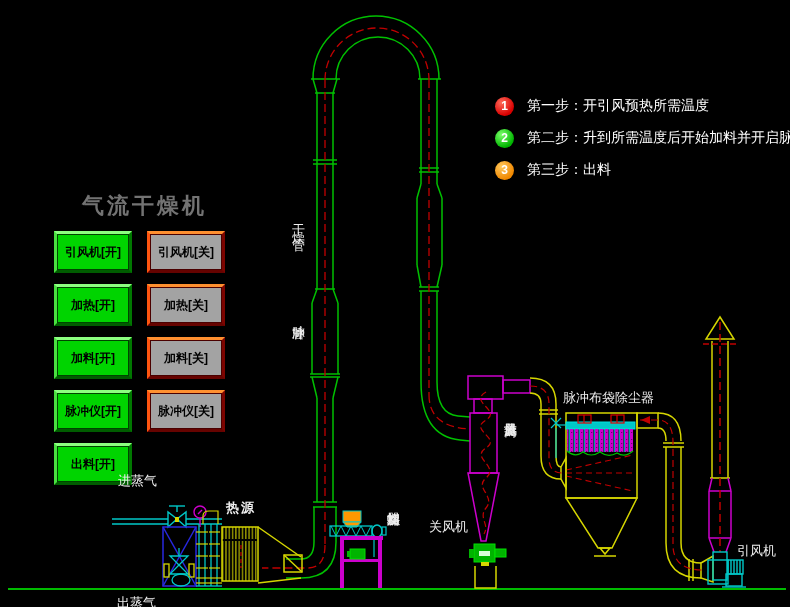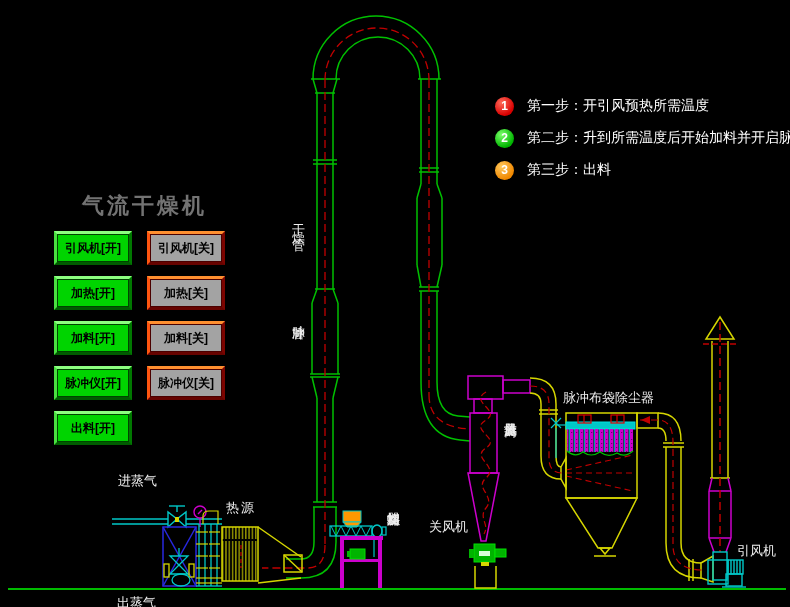--- a/index.html
+++ b/index.html
@@ -4,21 +4,21 @@
 <style>
   html,body{margin:0;padding:0;background:#000;}
   .screen{position:relative;width:790px;height:607px;background:#000;overflow:hidden;
           font-family:"Liberation Sans","DejaVu Sans",sans-serif;}
   .diagram{position:absolute;left:0;top:0;pointer-events:none;}
   .page-title{position:absolute;left:82px;top:191px;color:#737373;font-size:22px;
               font-weight:bold;letter-spacing:3px;}
   
   .btn-grid{position:absolute;left:54px;top:231px;display:grid;
             grid-template-columns:78px 78px;column-gap:15px;row-gap:11px;}
-  .btn{height:34px;display:flex;align-items:center;justify-content:center;
+  .btn{height:42px;display:flex;align-items:center;justify-content:center;
        font-family:inherit;font-size:12px;font-weight:bold;color:#000;
        padding:0;cursor:pointer;border-style:solid;border-width:3px;}
   .btn.on{background:#00d400;border-color:#8cff80 #007800 #005c00 #49e040;
           box-shadow:inset 0 0 0 1px #004400;}
   .btn.off{background:#a3a3a3;border-color:#ff9030 #7c0400 #660300 #ff5510;
            box-shadow:inset 0 0 0 1px #4a0000;}
   
   .steps{position:absolute;left:495px;top:96px;}
   .step-row{display:flex;align-items:center;height:20px;margin-bottom:12px;}
   .badge{width:19px;height:19px;border-radius:50%;display:flex;align-items:center;
@@ -311,16 +311,16 @@
   </div>
 
   <div class="dlabel vert" style="left:289px;top:213px;letter-spacing:8px;">干燥管</div>
   <div class="dlabel vert" style="left:289px;top:315px;letter-spacing:1px;">脉冲管</div>
   <div class="dlabel vert" style="left:501px;top:413px;">旋风分离器</div>
   <div class="dlabel" style="left:429px;top:518px;">关风机</div>
   <div class="dlabel" style="left:563px;top:389px;">脉冲布袋除尘器</div>
   <div class="dlabel" style="left:737px;top:542px;">引风机</div>
   <div class="dlabel" style="left:118px;top:472px;">进蒸气</div>
   <div class="dlabel" style="left:117px;top:594px;">出蒸气</div>
-  <div class="dlabel" style="left:226px;top:499px;letter-spacing:2px;">热源</div>
+  <div class="dlabel" style="left:226px;top:499px;letter-spacing:2px;font-weight:bold;">热源</div>
   <div class="dlabel vert" style="left:384px;top:502px;">螺旋加料器</div>
 
 </div>
 
 </body></html>

